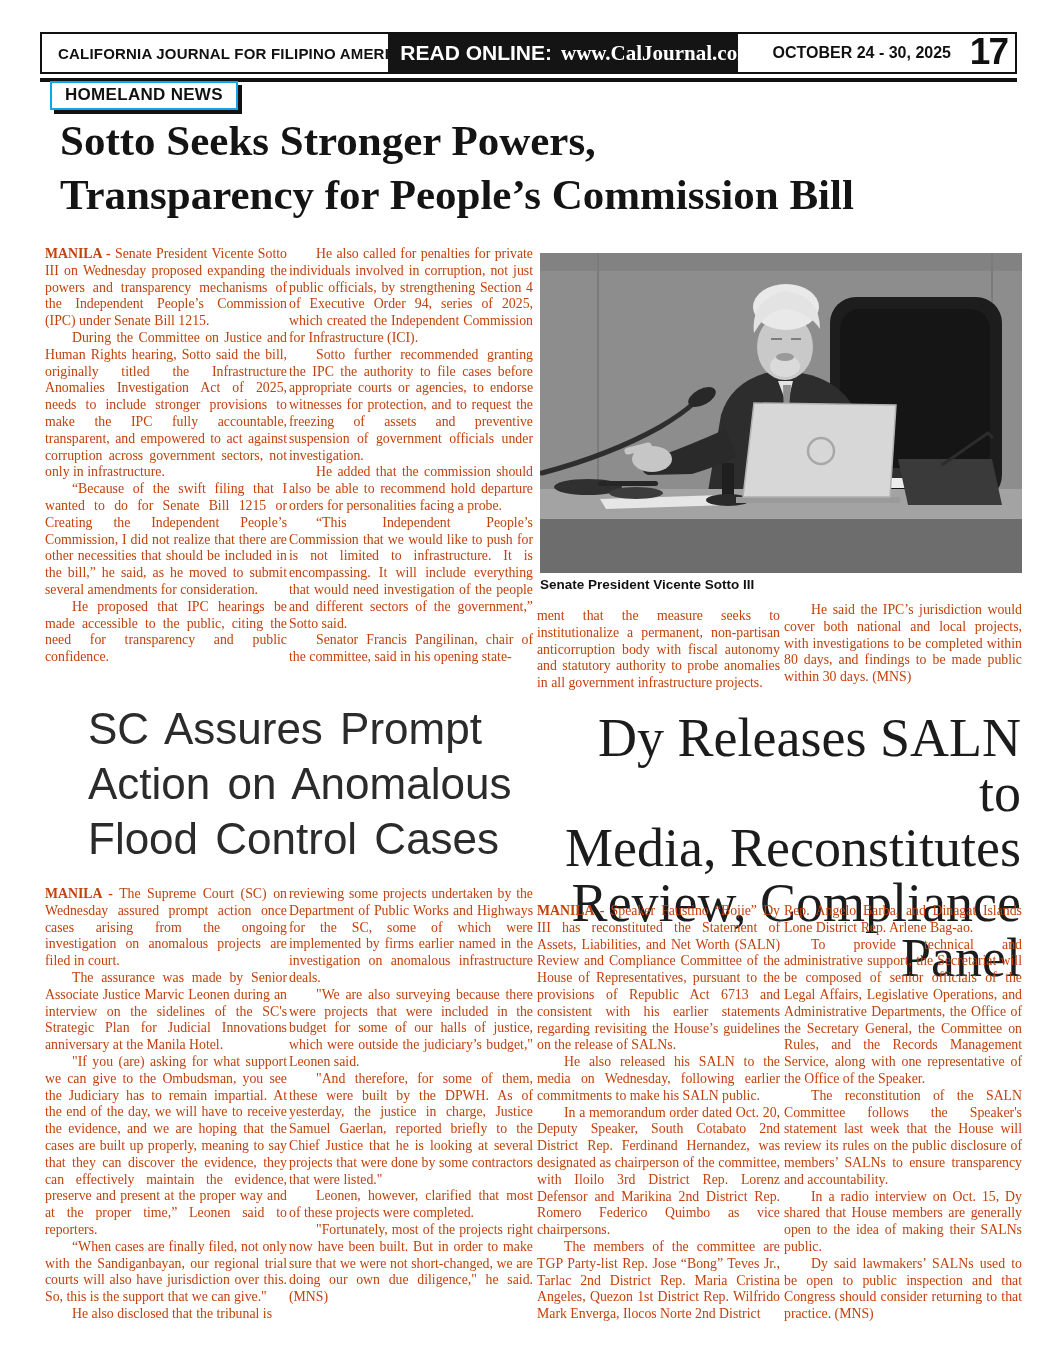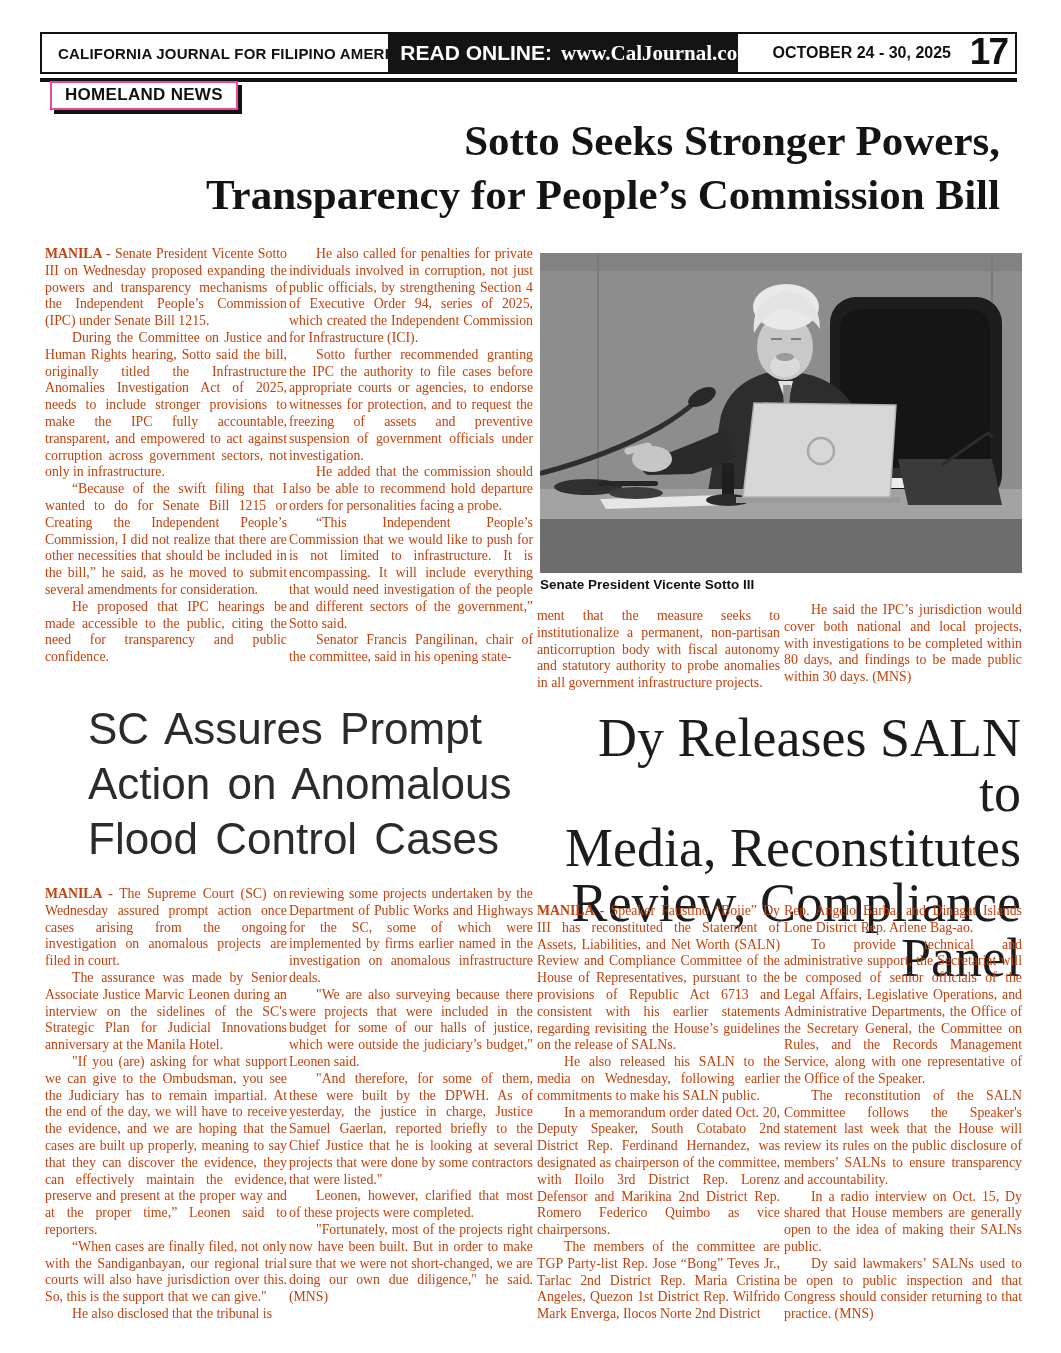--- a/index.html
+++ b/index.html
@@ -15,27 +15,27 @@
   .readbox{position:absolute;left:346px;top:0;bottom:0;width:350px;background:#141414;
            display:flex;align-items:center;justify-content:center;gap:9px;color:#fff;white-space:nowrap;}
   .ro-label{font-family:"Liberation Sans",sans-serif;font-weight:bold;font-size:21px;padding-left:29px;}
   .ro-url{font-family:"Liberation Serif",serif;font-weight:bold;font-size:21px;}
   .hdr-date{position:absolute;right:64px;top:0;bottom:0;display:flex;align-items:center;
             font-family:"Liberation Sans",sans-serif;font-weight:bold;font-size:16px;color:#111;white-space:nowrap;}
   .pagenum{position:absolute;right:8px;top:-3px;font-family:"Liberation Sans",sans-serif;
            font-weight:bold;font-size:37px;letter-spacing:-2px;color:#111;}
   .rule{position:absolute;left:40px;top:78px;width:977px;height:4px;background:#111;}
 
-  .section-label{position:absolute;left:50px;top:81px;border:2px solid #ec4899;background:#fff;
+  .section-label{position:absolute;left:50px;top:81px;border:2px solid #0ea5e9;background:#fff;
                  box-shadow:4px 4px 0 #111;padding:2px 13px 3px;
                  font-family:"Liberation Sans",sans-serif;font-weight:bold;font-size:17px;
                  letter-spacing:.3px;color:#111;white-space:nowrap;}
 
   
-  .h1{position:absolute;left:60px;top:114px;width:940px;text-align:right;
+  .h1{position:absolute;left:60px;top:114px;width:940px;text-align:left;
       font-family:"Liberation Serif",serif;font-weight:bold;font-size:43px;line-height:54px;color:#141414;}
   .h1 span{display:block;}
   .h2{position:absolute;left:88px;top:701px;width:460px;
       font-family:"Liberation Sans",sans-serif;font-weight:normal;font-size:44px;line-height:55px;
       color:#2b2b2b;word-spacing:5px;}
   .h2 span{display:block;}
   .h3{position:absolute;left:545px;top:711px;width:476px;text-align:right;
       font-family:"Liberation Serif",serif;font-weight:normal;font-size:54px;line-height:55px;color:#1c1c1c;}
   .h3 span{display:block;}
 

